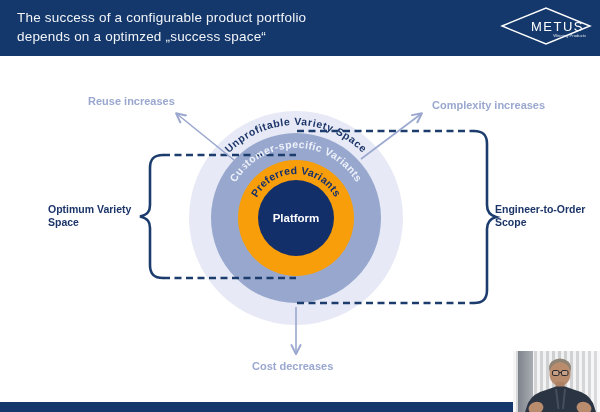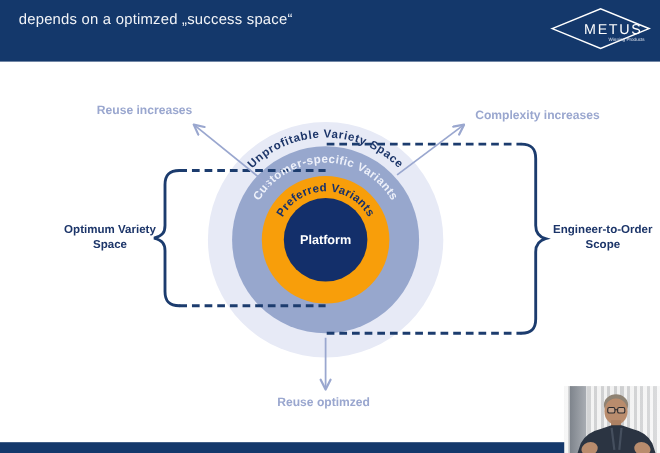--- a/index.html
+++ b/index.html
@@ -8,21 +8,21 @@
   
   .hdr{position:absolute;left:0;top:0;width:600px;height:56px;background:#14386b;z-index:5;}
   .hdr-title{position:absolute;left:17px;top:8px;color:#f2f4f8;font-size:13.5px;line-height:19px;
              letter-spacing:.2px;}
   .logo{position:absolute;right:2px;top:5px;width:100px;height:46px;}
   
   .diag{position:absolute;left:0;top:0;z-index:1;}
   
   .lbl{position:absolute;font-weight:bold;font-size:11px;z-index:2;}
   .lbl.peri{color:#9aa7cf;}
-  .lbl.navy{color:#1c3569;text-align:center;line-height:13px;font-size:10.5px;}
+  .lbl.navy{color:#1c3569;text-align:left;line-height:13px;font-size:10.5px;}
   
   .bbar{position:absolute;left:0;top:402px;width:600px;height:10px;background:#14386b;z-index:4;}
   
   .webcam{position:absolute;left:513px;top:351px;width:87px;height:61px;z-index:6;overflow:hidden;
           background:linear-gradient(90deg,#ededed 0%,#e0e0e0 55%,#f0f0f0 100%);}
   .wc-stripes{position:absolute;inset:0;
           background:repeating-linear-gradient(90deg,rgba(255,255,255,.55) 0 3px,rgba(120,125,132,.18) 3px 6px);}
   .wc-dark{position:absolute;left:5px;top:0;width:15px;height:100%;
           background:linear-gradient(90deg,#7e848c,#a9adb3);}
   .wc-person{position:absolute;inset:0;}
@@ -74,24 +74,25 @@
       <line x1="250" y1="173" x2="177" y2="114" marker-end="url(#arr)"></line>
       <line x1="361" y1="159" x2="421" y2="114" marker-end="url(#arr)"></line>
       <line x1="296" y1="307" x2="296" y2="353" marker-end="url(#arr)"></line>
     </g>
   </svg>
 
   <div class="lbl peri" style="left:88px;top:95px;">Reuse increases</div>
   <div class="lbl peri" style="left:432px;top:99px;">Complexity increases</div>
   <div class="lbl navy" style="left:48px;top:203px;width:104px;">Optimum Variety Space</div>
   <div class="lbl navy" style="left:495px;top:203px;width:106px;">Engineer-to-Order Scope</div>
-  <div class="lbl peri" style="left:252px;top:360px;">Reuse optimzed</div>
+  <div class="lbl peri" style="left:252px;top:360px;">Cost decreases</div>
 
   <div class="hdr">
     <div class="hdr-title">
+      <div>The success of a configurable product portfolio</div>
       <div>depends on a optimzed „success space“</div>
     </div>
     <svg class="logo" viewBox="0 0 100 46">
       <path d="M4,21 L48,3 L92,21 L48,39 Z" fill="none" stroke="#ffffff" stroke-width="1.4"></path>
       <text x="33" y="26" font-size="13" fill="#ffffff" letter-spacing="1.5" font-family="Liberation Sans, sans-serif">METUS</text>
       <text x="88" y="32" font-size="4.2" fill="#dfe5ef" text-anchor="end" font-family="Liberation Sans, sans-serif">Winning Products</text>
     </svg>
   </div>
 
   <div class="bbar"></div>

